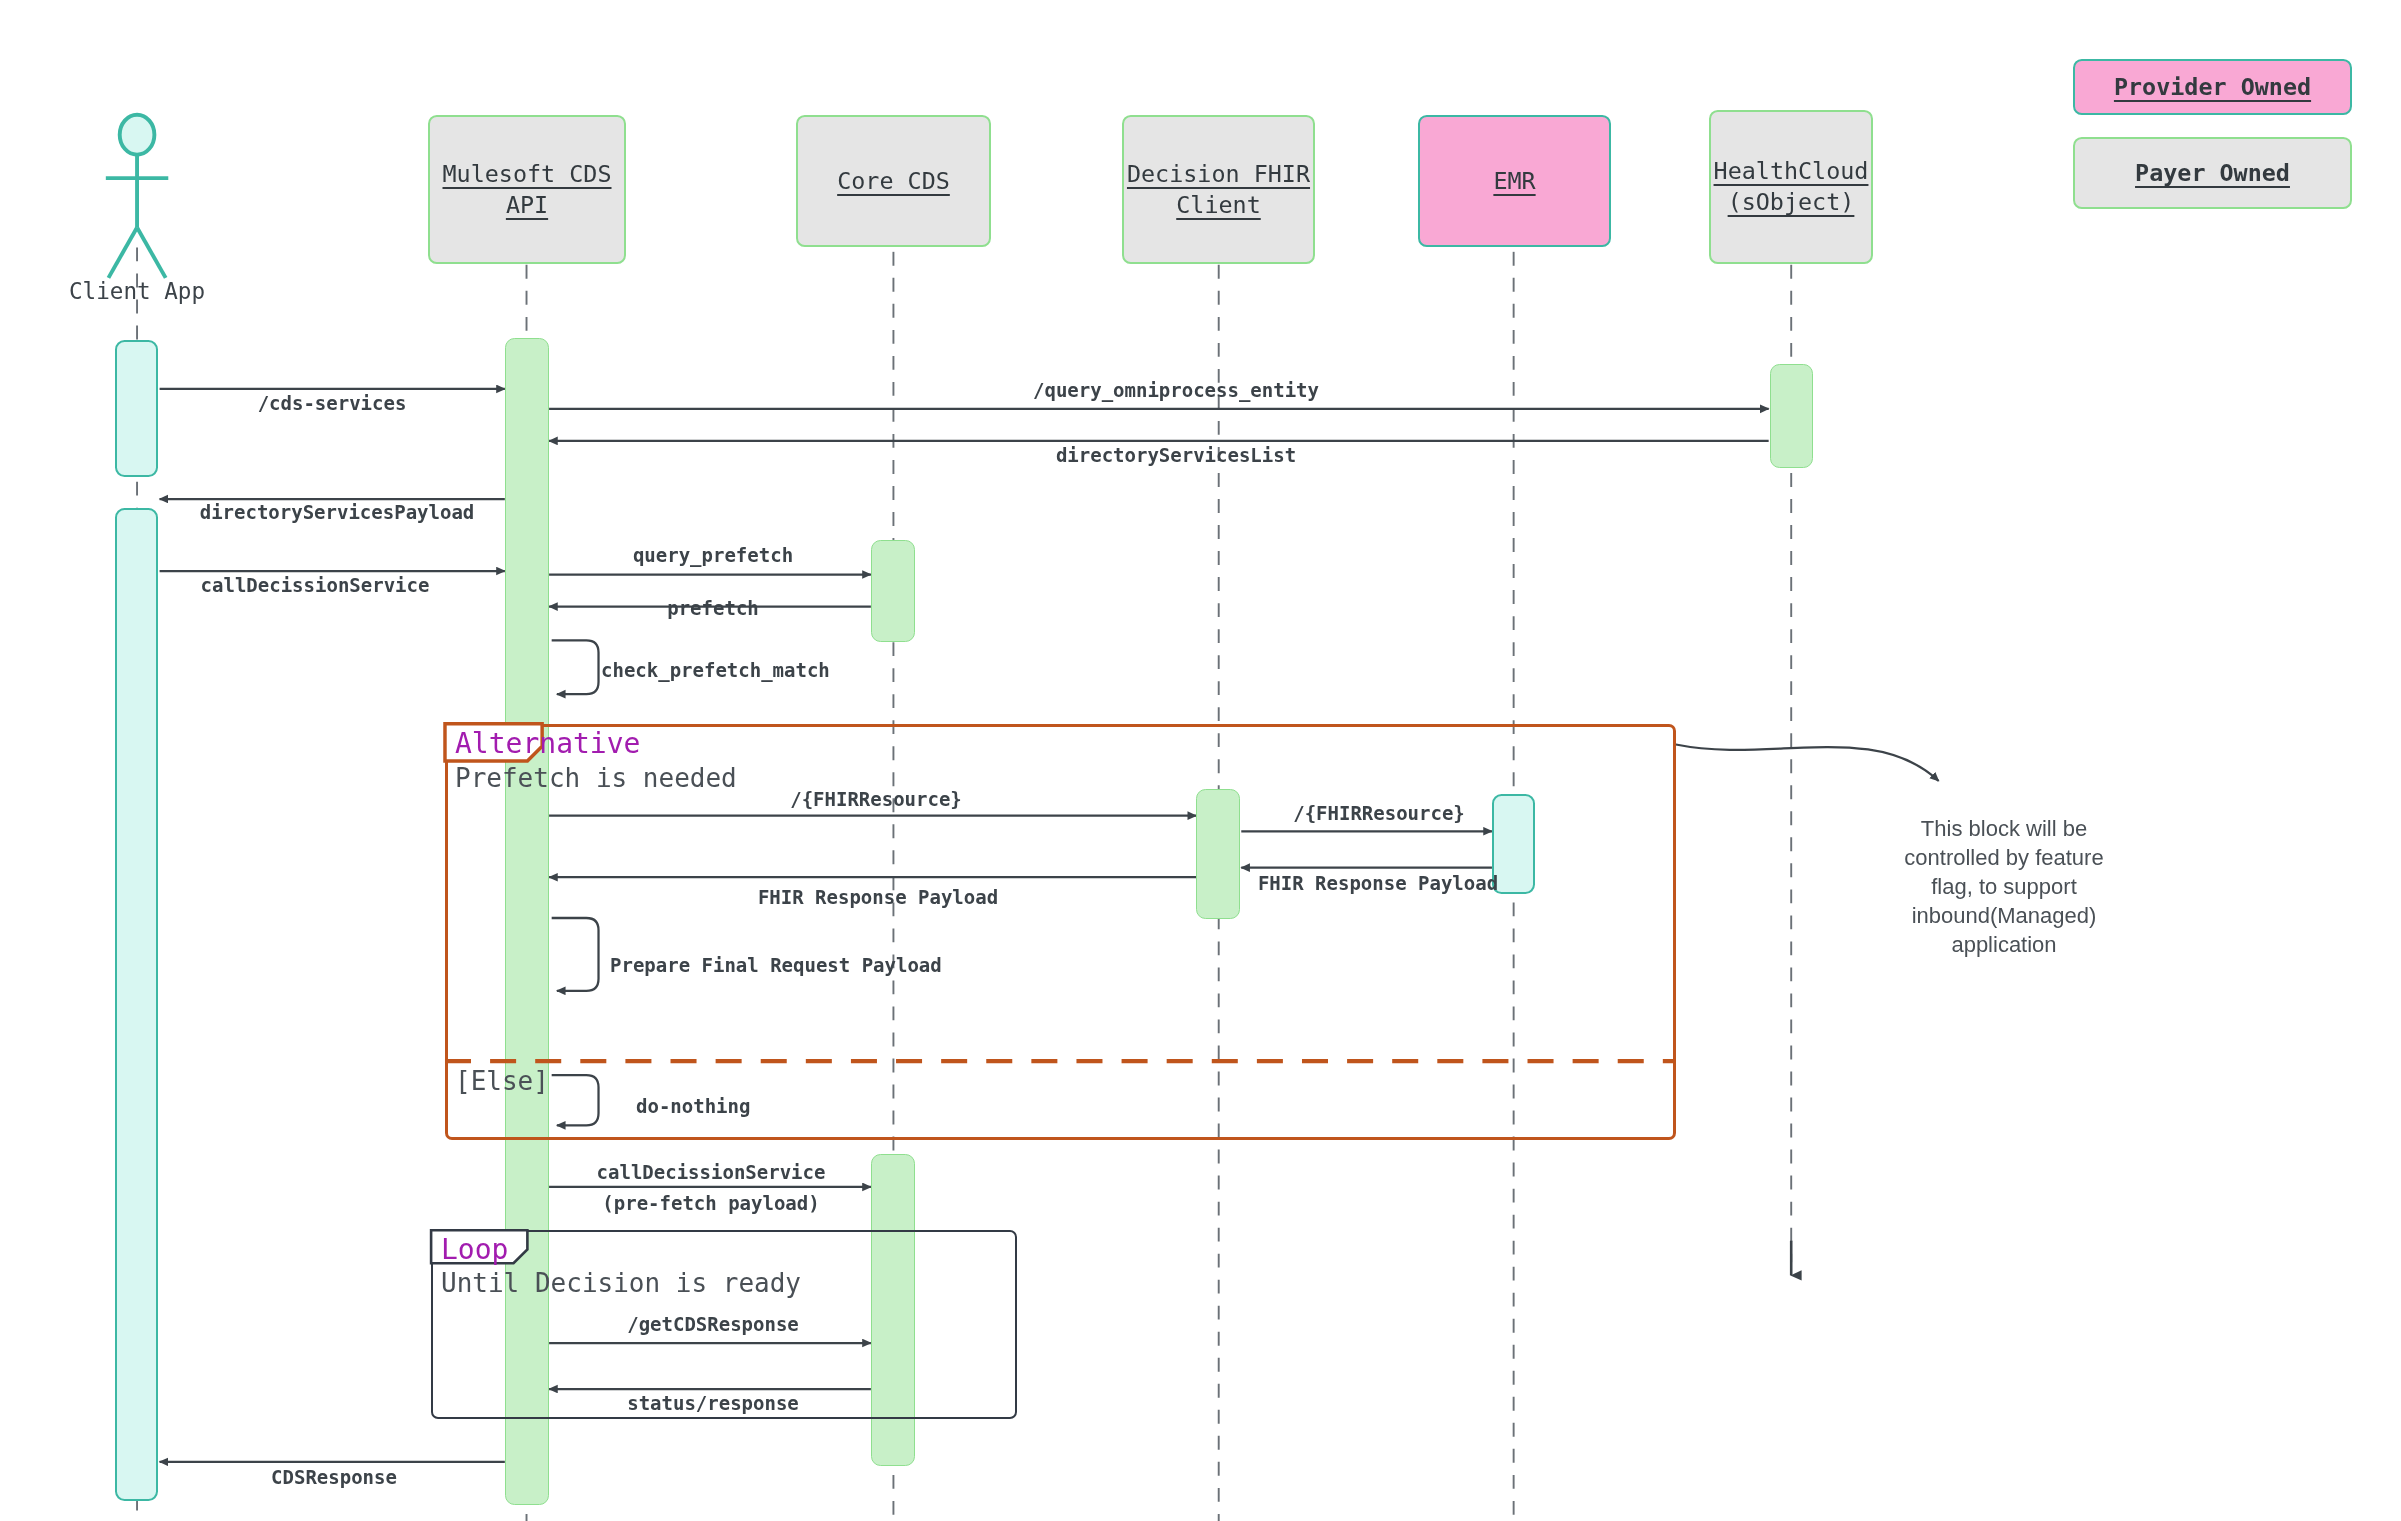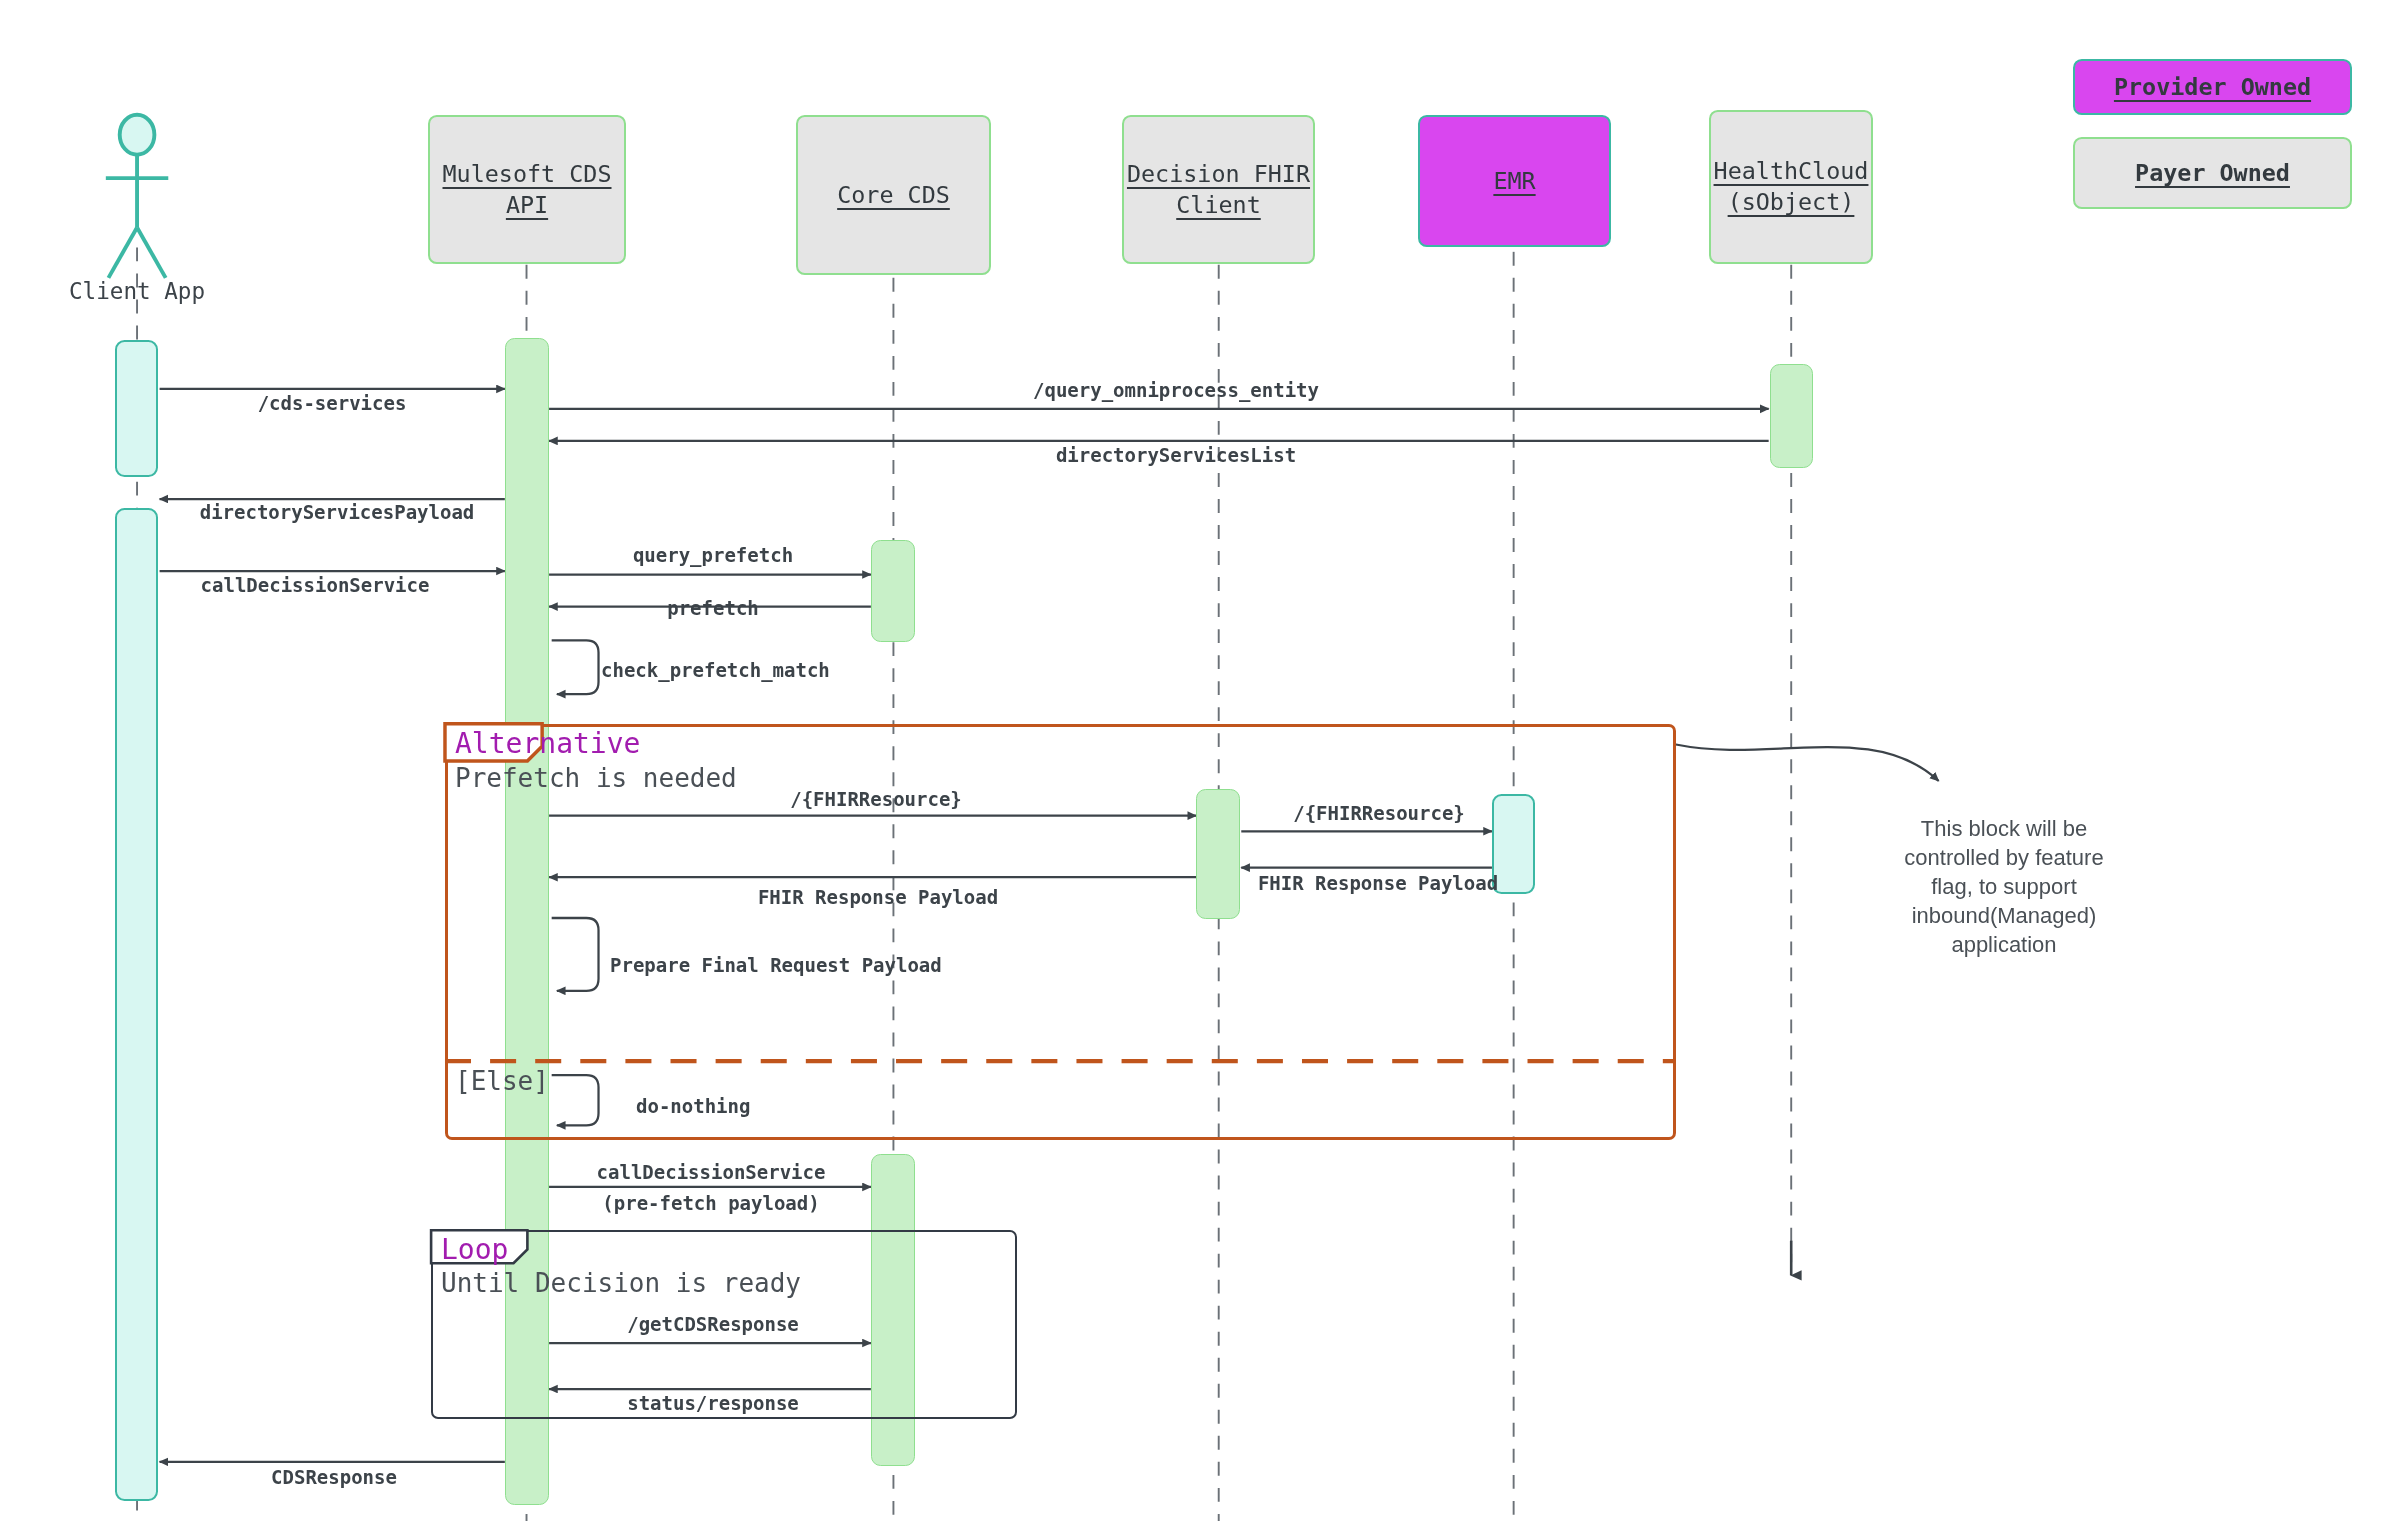--- a/index.html
+++ b/index.html
@@ -7,21 +7,21 @@
        font-family:"DejaVu Sans Mono",monospace;}
   .stage{position:absolute;left:0;top:0;width:2401px;height:1522px;}
   svg.layer{position:absolute;left:0;top:0;width:2401px;height:1522px;overflow:visible;}
 
   
   .pbox{position:absolute;border-radius:8.7px;display:flex;align-items:center;
         justify-content:center;text-align:center;box-sizing:border-box;}
   .pbox .plabel{font-size:23.4px;line-height:31px;color:#333a3f;
         text-decoration:underline;text-underline-offset:5.2px;letter-spacing:0px;}
   .payer{background:#e5e5e5;border:2.2px solid #8fdf8f;}
-  .provider{background:#d946ef;border:2.2px solid #3cb8a4;}
+  .provider{background:#f9a8d4;border:2.2px solid #3cb8a4;}
 
   
   .legbox{position:absolute;border-radius:8.7px;display:flex;align-items:center;
           justify-content:center;box-sizing:border-box;}
   .legbox span{font-size:23.4px;font-weight:bold;color:#333a3f;
           text-decoration:underline;text-underline-offset:5.2px;}
 
   
   .act{position:absolute;border-radius:9.5px;box-sizing:border-box;}
   .act.g{background:#c8f0c8;border:1.7px solid #8fdf8f;}
@@ -126,21 +126,21 @@
     <path d="M1932,858 C2040,880 2160,830 2235,900" stroke="#3c4349" stroke-width="2.6" fill="none" marker-end="url(#ah)"></path>
   </svg>
 
   <div class="pbox payer" style="left:428px;top:115px;width:198px;height:149px;">
     <div class="plabel">
       <span>Mulesoft CDS</span><br>
       <span>API</span>
     </div>
   </div>
 
-  <div class="pbox payer" style="left:796px;top:115px;width:195px;height:160px;">
+  <div class="pbox payer" style="left:796px;top:115px;width:195px;height:132px;">
     <div class="plabel">
       <span>Core CDS</span>
     </div>
   </div>
 
   <div class="pbox payer" style="left:1122px;top:115px;width:193px;height:149px;">
     <div class="plabel">
       <span>Decision FHIR</span><br>
       <span>Client</span>
     </div>

